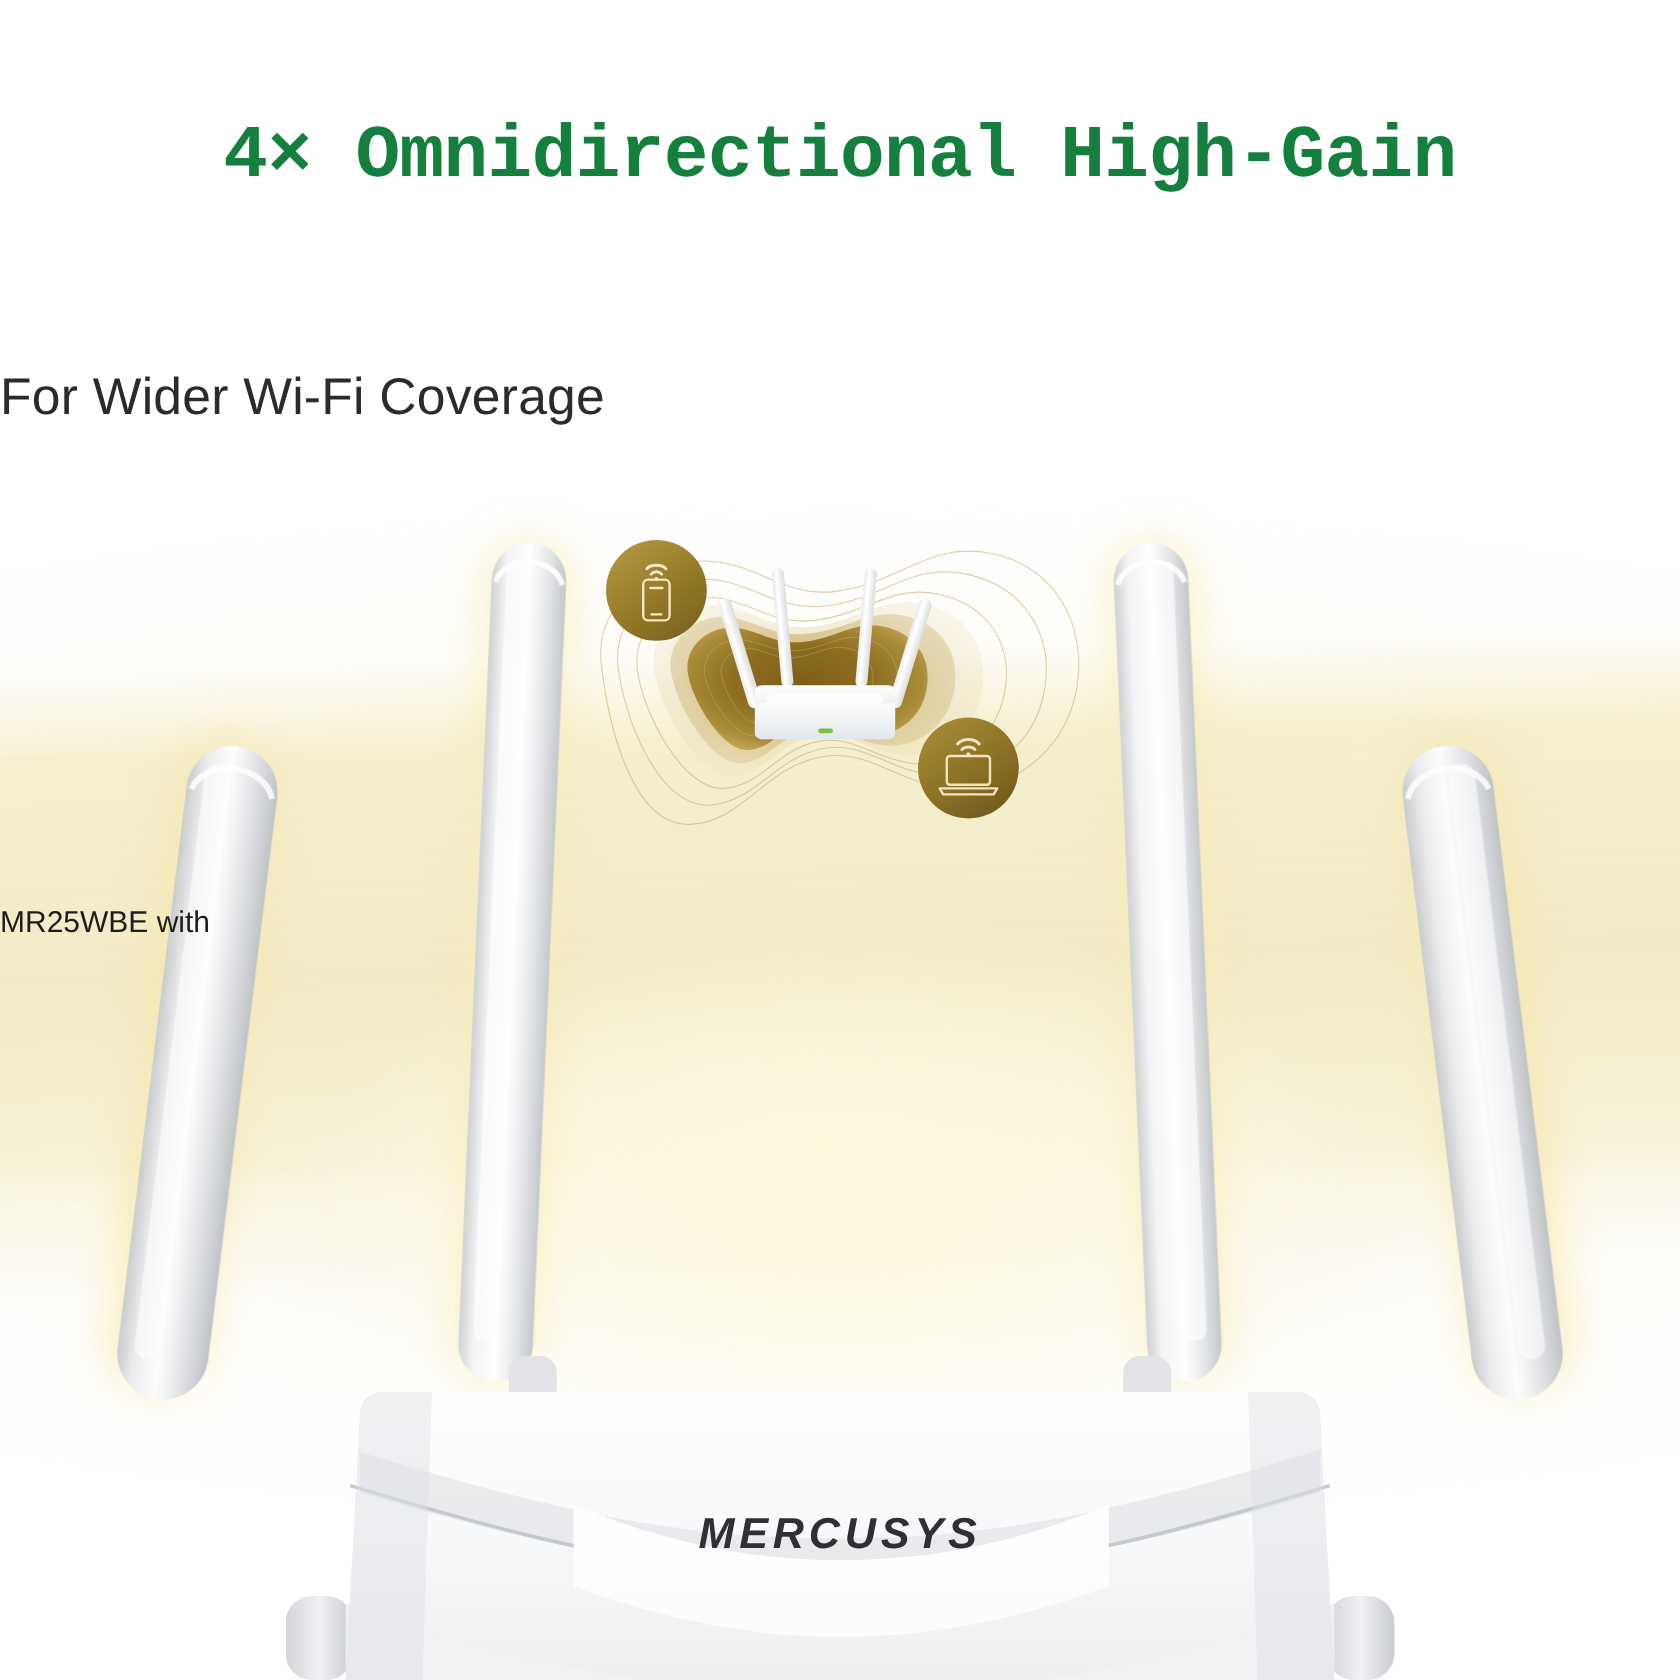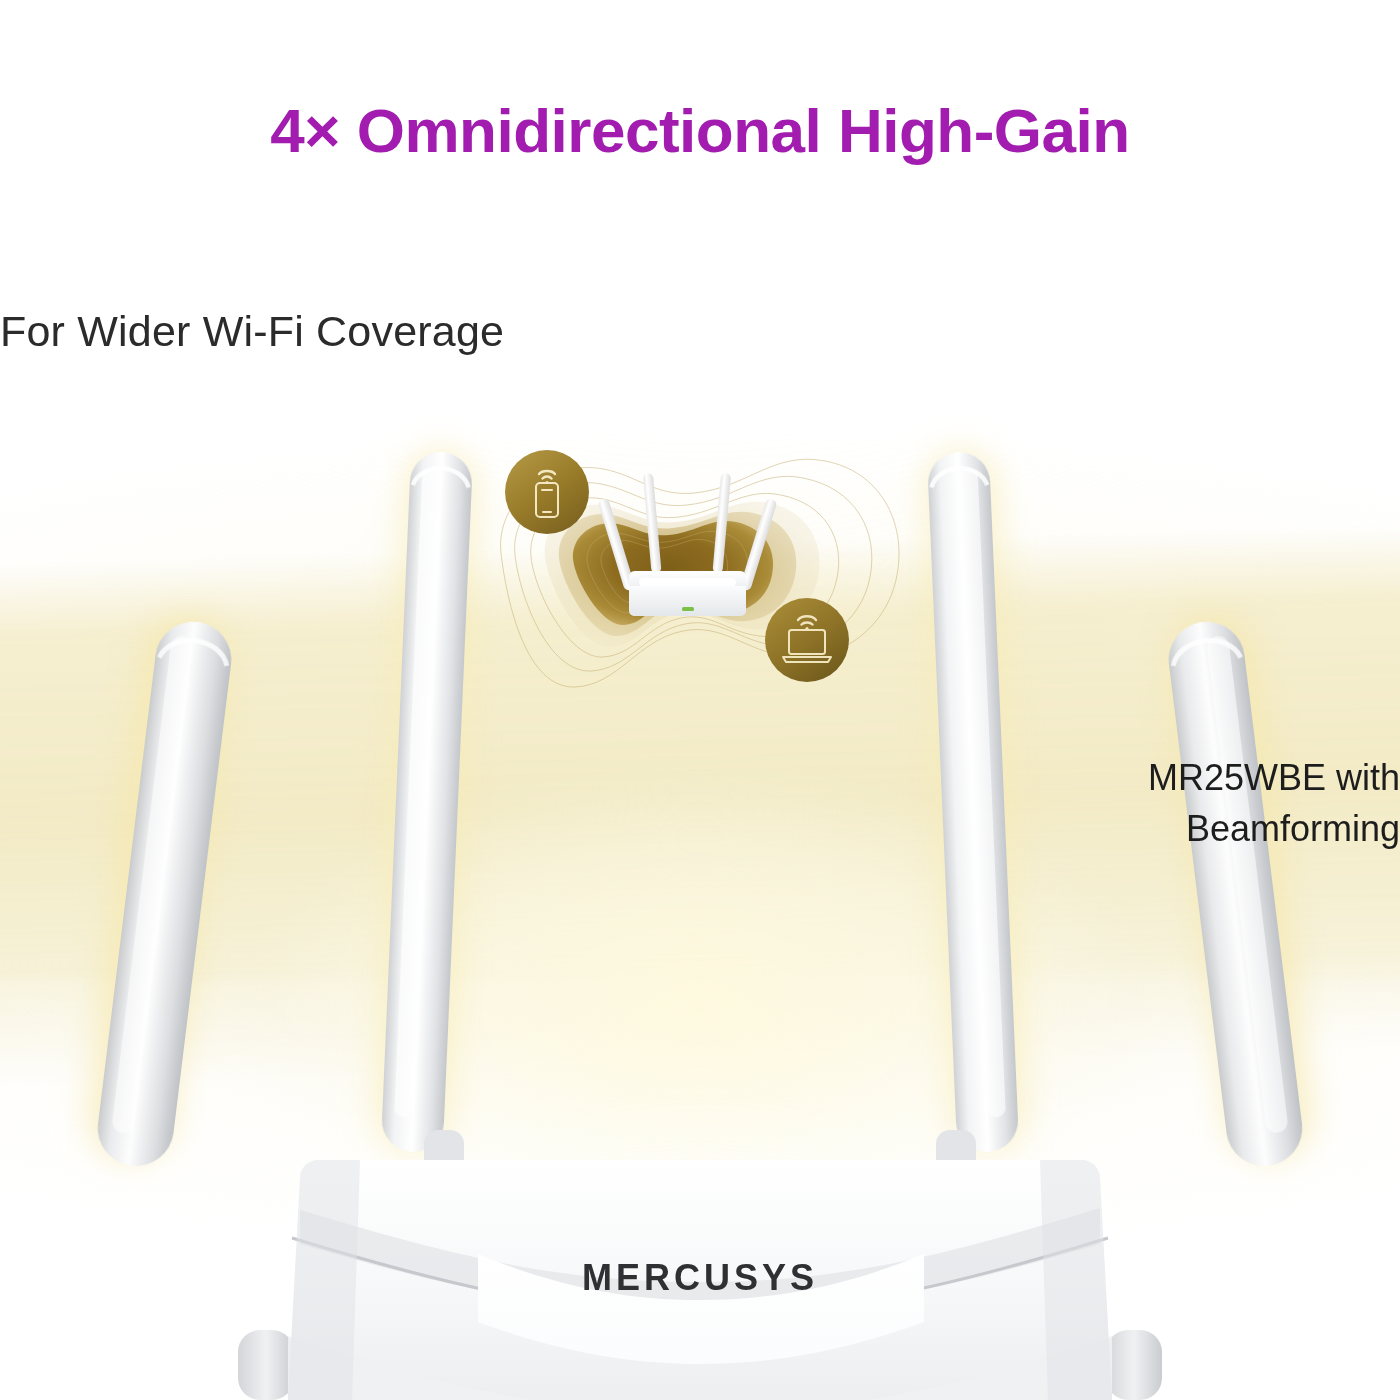--- a/index.html
+++ b/index.html
@@ -54,23 +54,24 @@
   }
 
   
   .headline {
     position:absolute; left:0; top:96px; width:100%;
     text-align:center;
     font-size:62px;
     font-weight:bold;
     line-height:1.12;
     letter-spacing:-0.5px;
-    color:#a21caf;
+    color:#15803d;
     z-index:30;
     font-stretch:condensed;
+    font-family:Liberation Mono, monospace;
   }
   .headline .l2 { display:block; }
   .subhead {
     position:absolute; left:0; top:307px; width:100%;
     text-align:left;
     font-size:43px;
     font-weight:300;
     color:#2b2b2b;
     letter-spacing:0.2px;
     z-index:30;
@@ -81,32 +82,31 @@
     position:absolute;
     left:487px; top:435px;
     width:426px; height:310px;
     z-index:20;
   }
   .diagram svg { display:block; width:100%; height:100%; overflow:visible; }
 
   .caption {
     position:absolute;
     left:0; top:752px; width:100%;
-    text-align:right;
-    font-size:36px;
+    text-align:left;
+    font-size:25px;
     line-height:1.42;
     color:#1d1d1d;
     font-weight:400;
     z-index:30;
-    padding-left:47px;
   }
   .caption .cl { display:block; }
 
   
-  .hero { position:absolute; left:0; top:0; width:1400px; height:1400px; z-index:25; }
+  .hero { position:absolute; left:0; top:0; width:1400px; height:1400px; z-index:25;font-style:italic; }
   .hero svg { display:block; width:1400px; height:1400px; overflow:visible; }
 </style>
 </head>
 <body>
 
 <div class="bg-layer">
   <div class="band-upper"></div>
   <div class="band-main"></div>
   <div class="band-lower"></div>
   <div class="glow-center"></div>
@@ -226,21 +226,20 @@
         <path d="M311,185 C315,180 325,180 329,185" stroke-width="2.4"></path>
         <path d="M314.5,189.5 C317,186.8 323,186.8 325.5,189.5" stroke-width="2.4"></path>
         <circle cx="320" cy="193.5" r="1.6" fill="#f0e4bd" stroke="none"></circle>
       </g>
     </g>
   </svg>
 </div>
 
 <div class="caption">
   <span class="cl">MR25WBE with</span>
-  <span class="cl">Beamforming</span>
 </div>
 
 <div class="hero">
   <svg viewBox="0 0 1400 1400">
     <defs>
       <linearGradient id="antOuterL" x1="0%" y1="0%" x2="100%" y2="0%">
         <stop offset="0%" stop-color="#c9cbcd"></stop>
         <stop offset="18%" stop-color="#e9eaec"></stop>
         <stop offset="46%" stop-color="#fdfdfd"></stop>
         <stop offset="78%" stop-color="#dcdee1"></stop>

